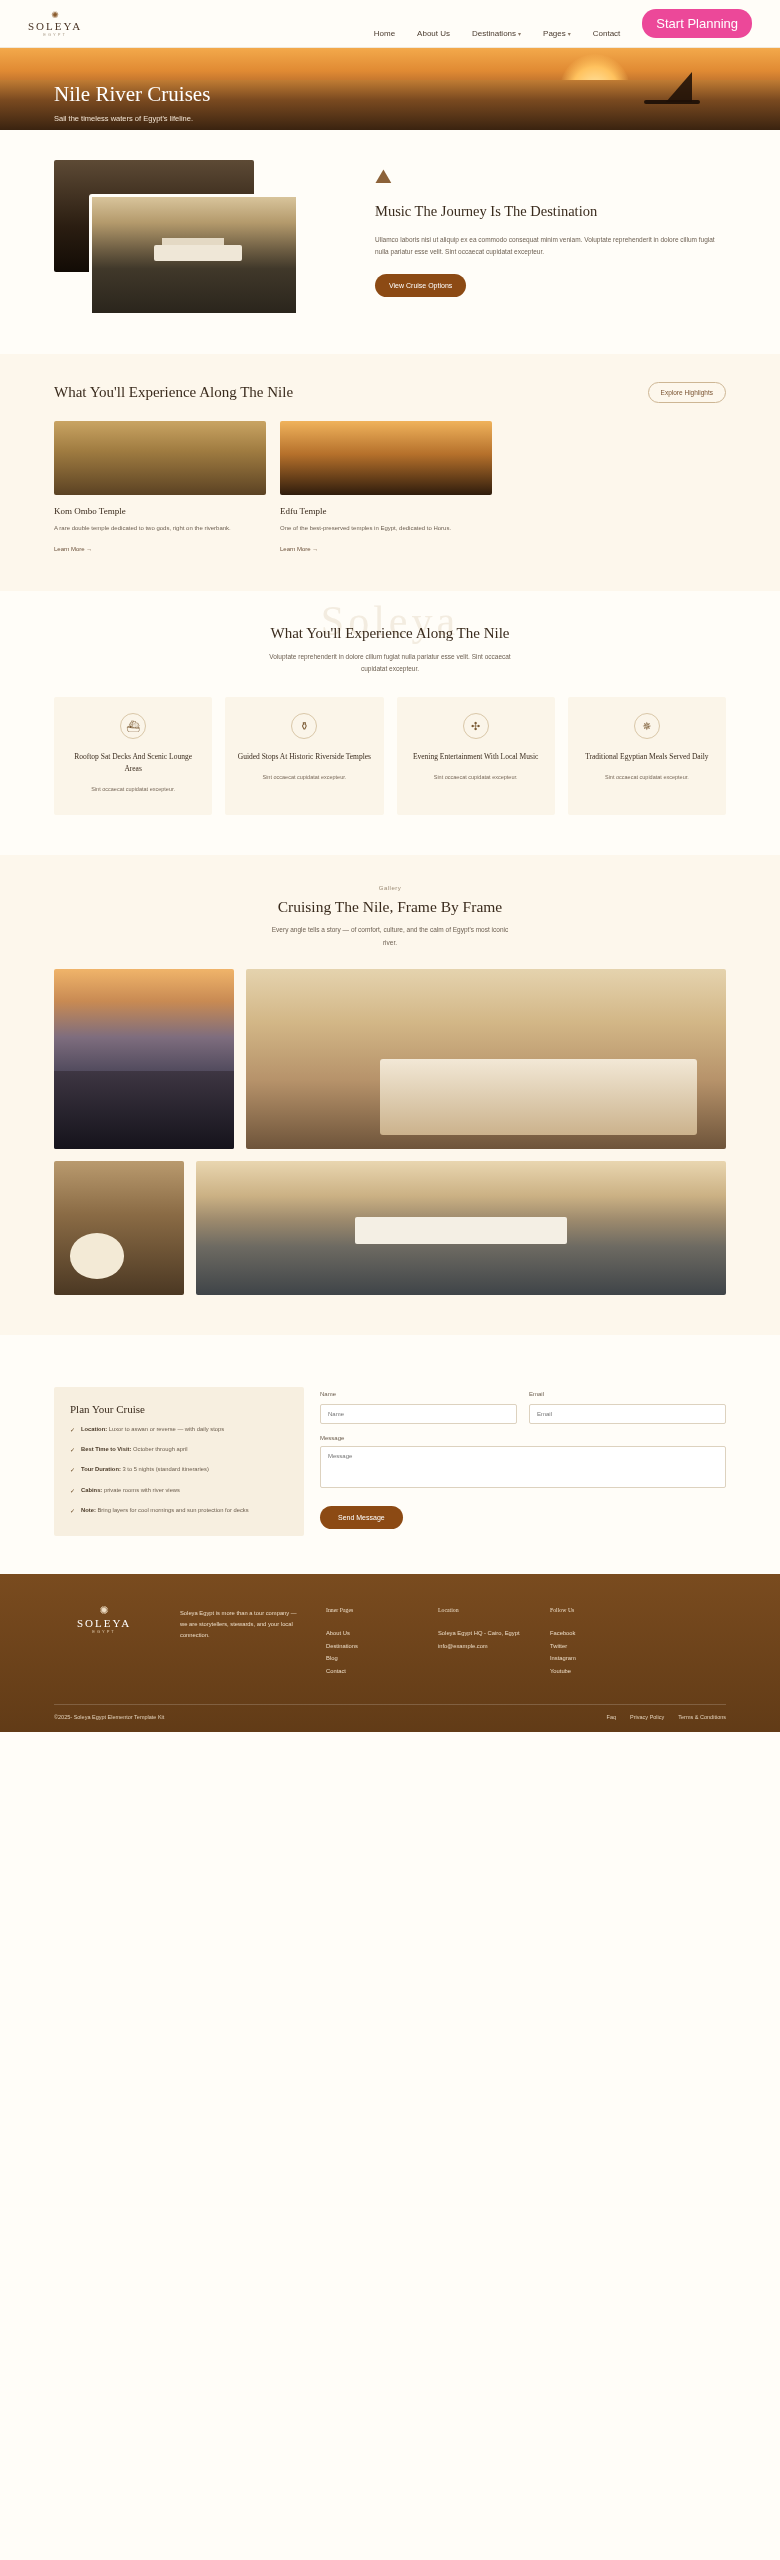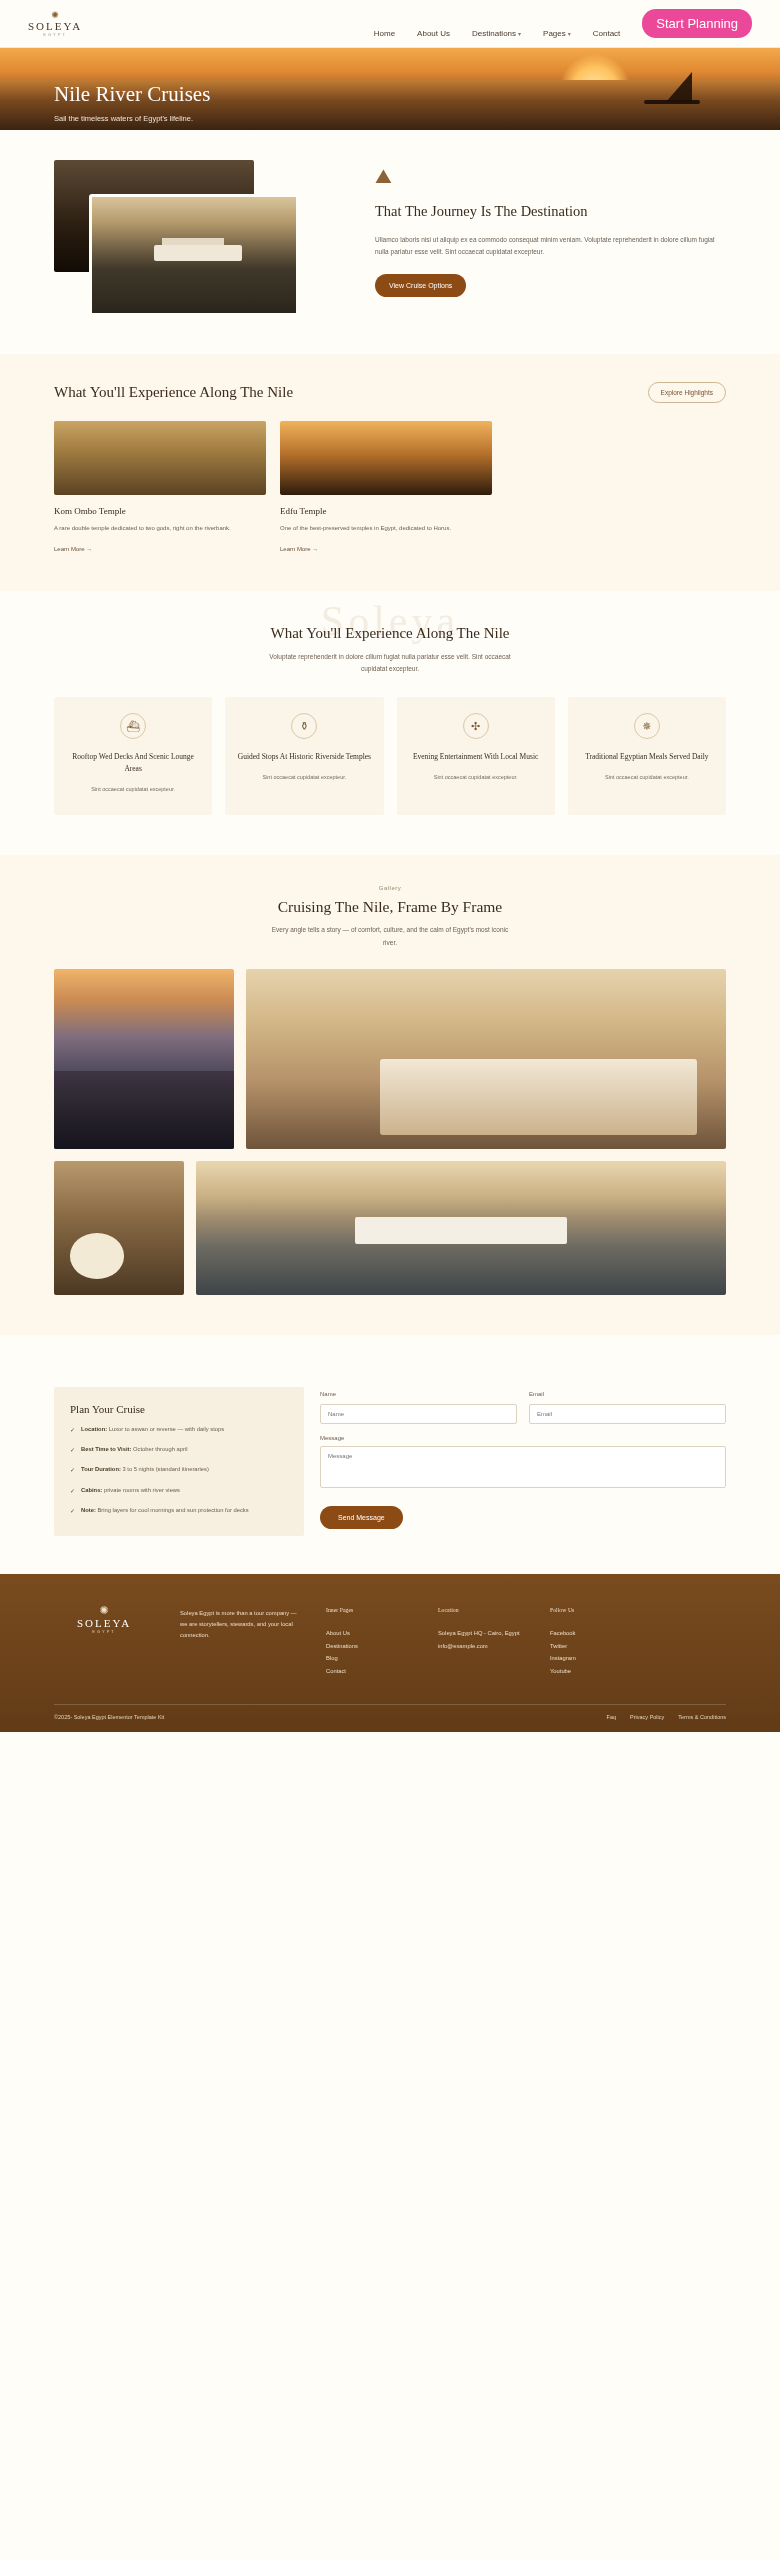--- a/index.html
+++ b/index.html
@@ -267,21 +267,21 @@
 
 <div class="sec-journey">
   <div class="jr-images">
     <div class="jr-img-back"></div>
     <div class="jr-img-front">
       <div class="jr-boat"></div>
     </div>
   </div>
   <div class="jr-text">
     <div class="jr-icon">⛰</div>
-    <h2 class="jr-title">That The Journey Is The Destination</h2>
+    <h2 class="jr-title">Music The Journey Is The Destination</h2>
     <p class="jr-body">Ullamco laboris nisi ut aliquip ex ea commodo consequat minim veniam. Voluptate reprehenderit in dolore cillum fugiat nulla pariatur esse velit. Sint occaecat cupidatat excepteur.</p>
     <button class="btn-solid">View Cruise Options</button>
   </div>
 </div>
 
 <div class="sec-exp">
   <div class="sec-row">
     <h2 class="sec-h2">What You'll Experience Along The Nile</h2>
     <button class="btn-outline">Explore Highlights</button>
   </div>
@@ -301,21 +301,21 @@
   </div>
 </div>
 
 <div class="sec-feat">
   <div class="watermark">Soleya</div>
   <h2 class="feat-h2">What You'll Experience Along The Nile</h2>
   <p class="feat-sub">Voluptate reprehenderit in dolore cillum fugiat nulla pariatur esse velit. Sint occaecat cupidatat excepteur.</p>
   <div class="feat-grid">
     <div class="feat-card">
       <div class="feat-ic">⛴</div>
-      <div class="feat-title">Rooftop Wed Decks And Scenic Lounge Areas</div>
+      <div class="feat-title">Rooftop Sat Decks And Scenic Lounge Areas</div>
       <div class="feat-body">Sint occaecat cupidatat excepteur.</div>
     </div>
     <div class="feat-card">
       <div class="feat-ic">⚱</div>
       <div class="feat-title">Guided Stops At Historic Riverside Temples</div>
       <div class="feat-body">Sint occaecat cupidatat excepteur.</div>
     </div>
     <div class="feat-card">
       <div class="feat-ic">✣</div>
       <div class="feat-title">Evening Entertainment With Local Music</div>

